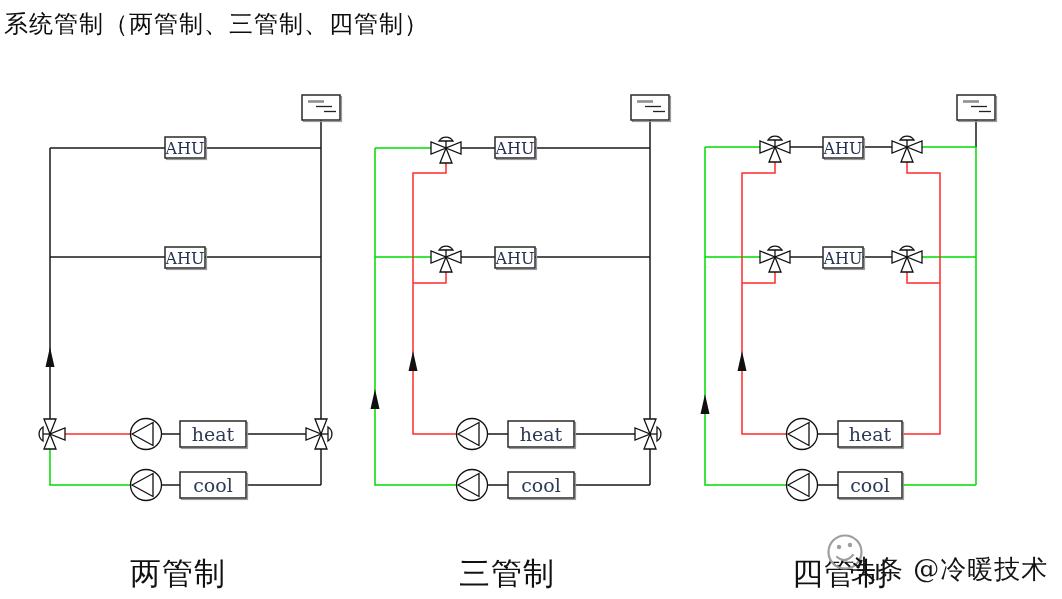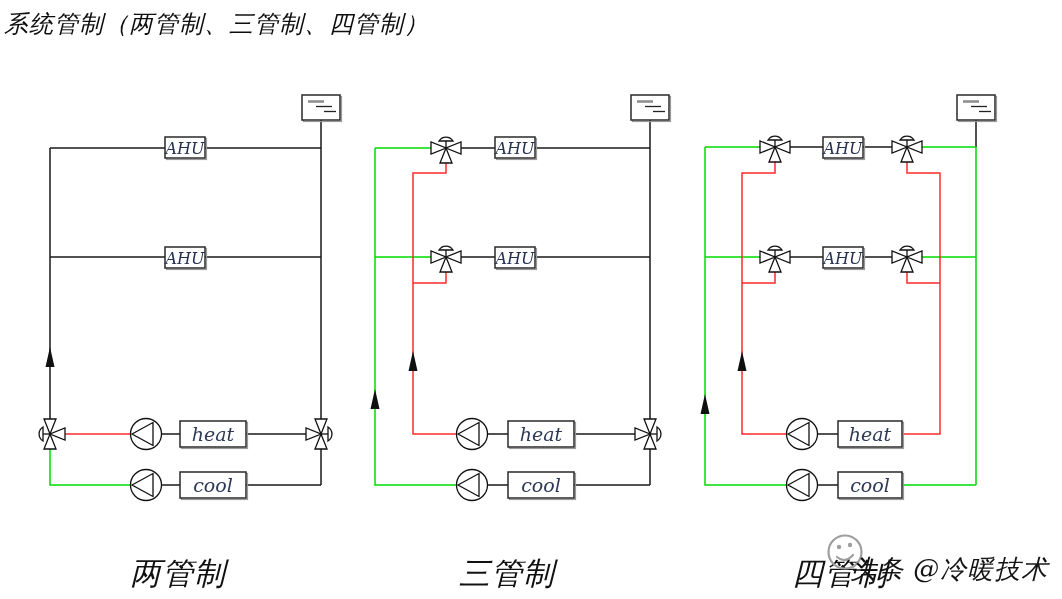--- a/index.html
+++ b/index.html
@@ -1,17 +1,17 @@
 <!DOCTYPE html>
 <html><head>
 <meta charset="utf-8">
 <style>
   html,body{margin:0;padding:0;background:#fff;}
   #stage{position:relative;width:1062px;height:599px;background:#fff;overflow:hidden;
-         font-family:"DejaVu Serif","Liberation Serif",serif;font-style:italic;}
+         font-family:"DejaVu Serif","Liberation Serif",serif;}
   #stage svg{position:absolute;left:0;top:0;}
   .pipe{fill:none;stroke-width:1.5;stroke-linecap:butt;stroke-linejoin:miter;}
   .sym{fill:#fff;stroke:#111;stroke-width:1.3;stroke-linejoin:miter;}
   .boxrect{fill:#fff;stroke:#2a2a2a;stroke-width:1.5;}
   .boxshadow{fill:none;stroke:#9a9a9a;stroke-width:1.2;}
   .ahu-text{font-family:"DejaVu Serif","Liberation Serif",serif;font-size:16px;fill:#24304f;}
   .hc-text{font-family:"DejaVu Serif","Liberation Serif",serif;font-size:19px;fill:#2e3a55;}
   .caption{font-family:"DejaVu Serif","Liberation Serif",serif;font-size:31px;fill:#111;letter-spacing:1px;}
   #page-title{position:absolute;left:4px;top:8px;font-size:24px;color:#0d0d0d;letter-spacing:1px;white-space:nowrap;}
   #wm{position:absolute;left:822px;top:524px;width:240px;height:70px;}

